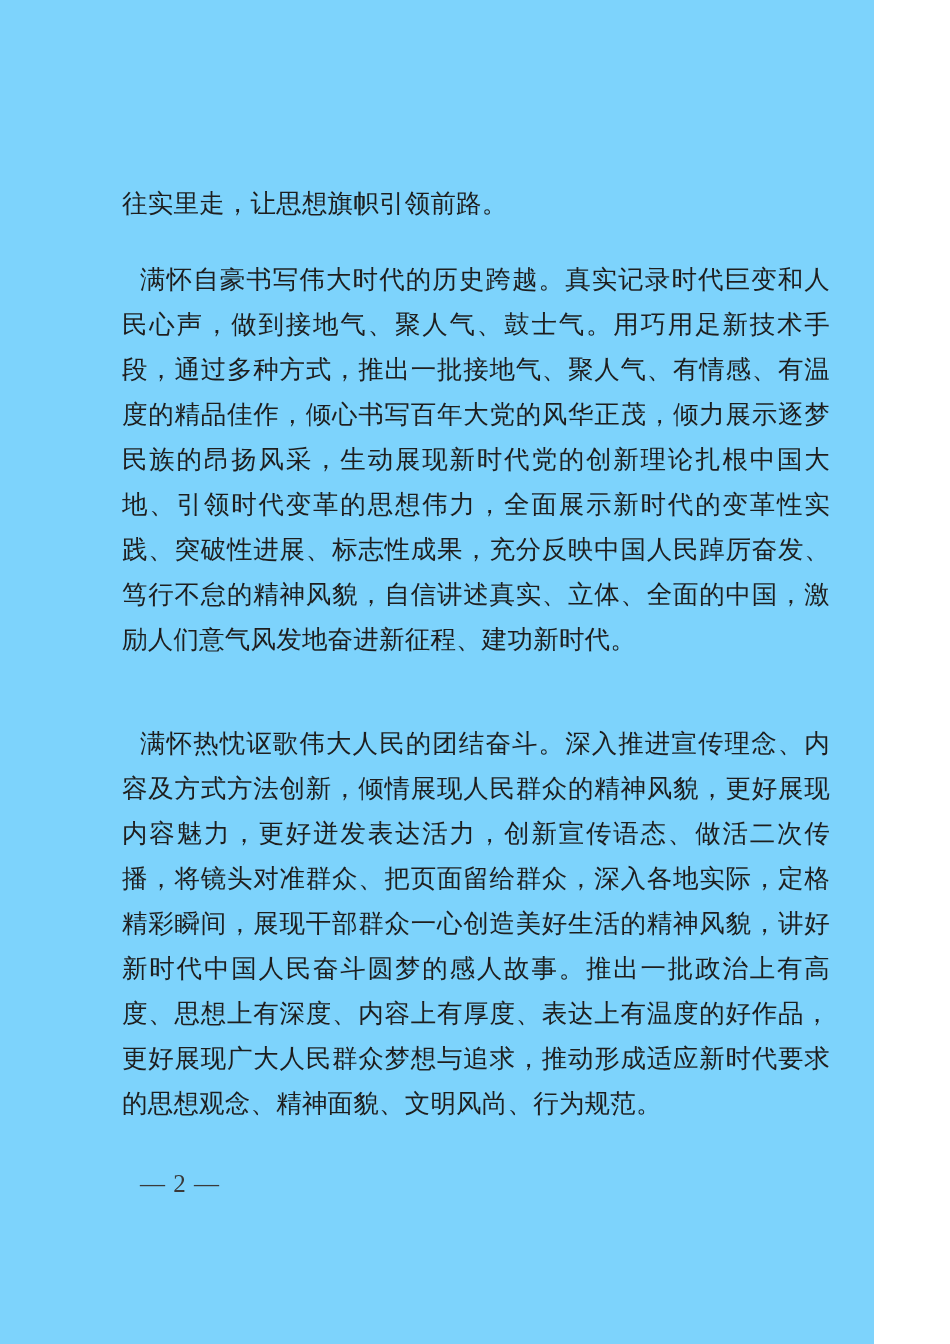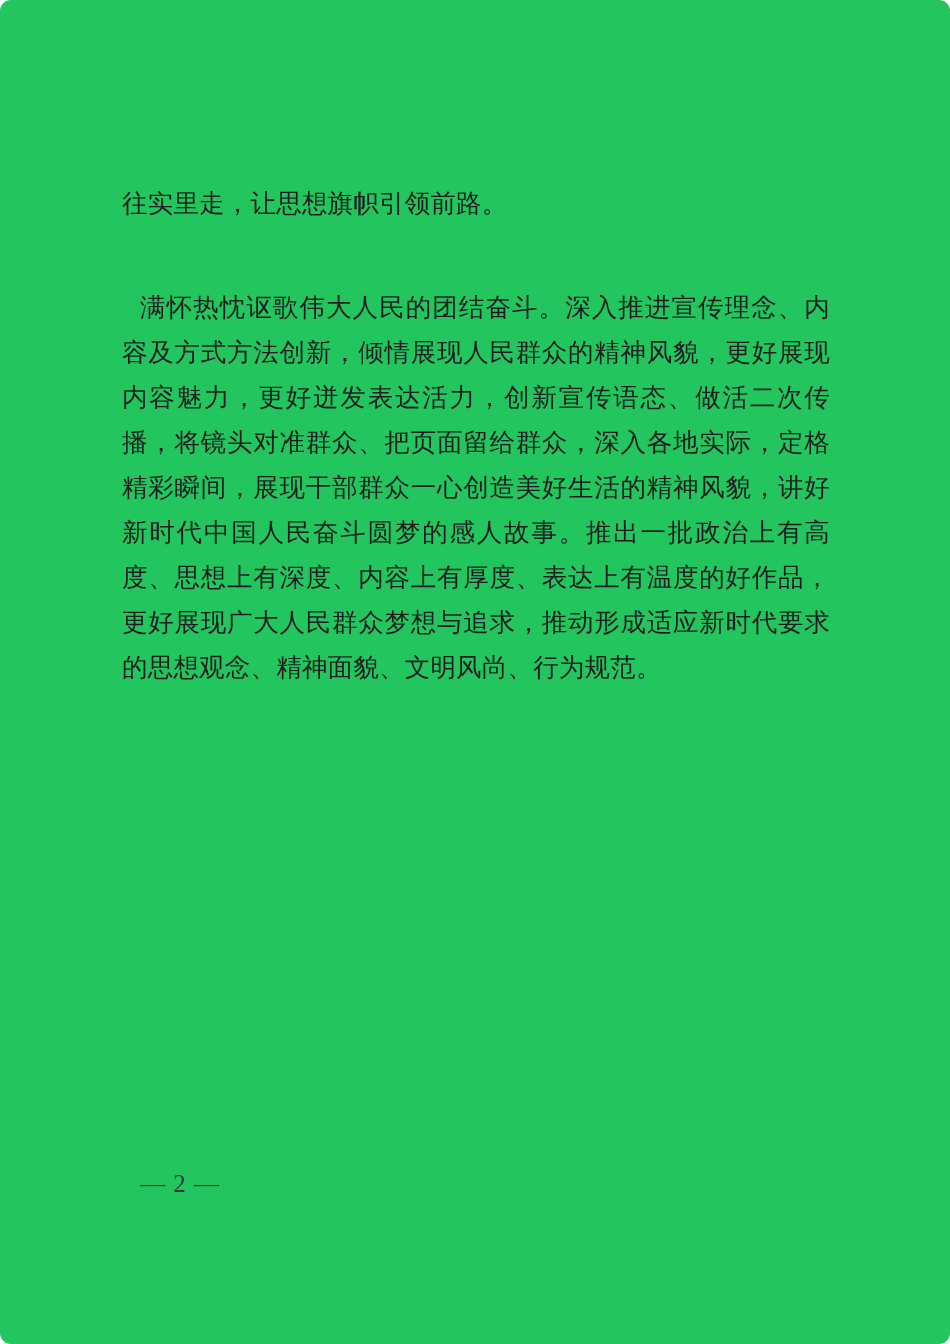--- a/index.html
+++ b/index.html
@@ -2,27 +2,26 @@
 <html><head>
 <meta charset="utf-8">
 <style>
   html, body {
     margin: 0;
     padding: 0;
     background: #ffffff;
   }
   .page {
     position: relative;
-    width: 950px;
+    width: 874px;
     height: 1344px;
-    background: #22c55e;
+    background: #7dd3fc;
     overflow: hidden;
     font-family: "Liberation Serif", "DejaVu Serif", serif;
     color: #1e1e1e;
-    border-radius: 11px;
   }
   .content {
     position: absolute;
     left: 122px;
     top: 181px;
     width: 708px;
   }
   p.para {
     margin: 0;
     font-size: 25.5px;
@@ -51,16 +50,17 @@
     color: #3a3a3a;
     font-family: "Liberation Serif", "DejaVu Serif", serif;
   }
 </style>
 </head>
 <body>
 
 <div class="page">
   <div class="content">
     <p class="para">往实里走，让思想旗帜引领前路。</p>
+    <p class="para indent gap-a">满怀自豪书写伟大时代的历史跨越。真实记录时代巨变和人民心声，做到接地气、聚人气、鼓士气。用巧用足新技术手段，通过多种方式，推出一批接地气、聚人气、有情感、有温度的精品佳作，倾心书写百年大党的风华正茂，倾力展示逐梦民族的昂扬风采，生动展现新时代党的创新理论扎根中国大地、引领时代变革的思想伟力，全面展示新时代的变革性实践、突破性进展、标志性成果，充分反映中国人民踔厉奋发、笃行不怠的精神风貌，自信讲述真实、立体、全面的中国，激励人们意气风发地奋进新征程、建功新时代。</p>
     <p class="para indent gap-b">满怀热忱讴歌伟大人民的团结奋斗。深入推进宣传理念、内容及方式方法创新，倾情展现人民群众的精神风貌，更好展现内容魅力，更好迸发表达活力，创新宣传语态、做活二次传播，将镜头对准群众、把页面留给群众，深入各地实际，定格精彩瞬间，展现干部群众一心创造美好生活的精神风貌，讲好新时代中国人民奋斗圆梦的感人故事。推出一批政治上有高度、思想上有深度、内容上有厚度、表达上有温度的好作品，更好展现广大人民群众梦想与追求，推动形成适应新时代要求的思想观念、精神面貌、文明风尚、行为规范。</p>
   </div>
   <div class="page-number">— 2 —</div>
 </div>
 
 </body></html>

